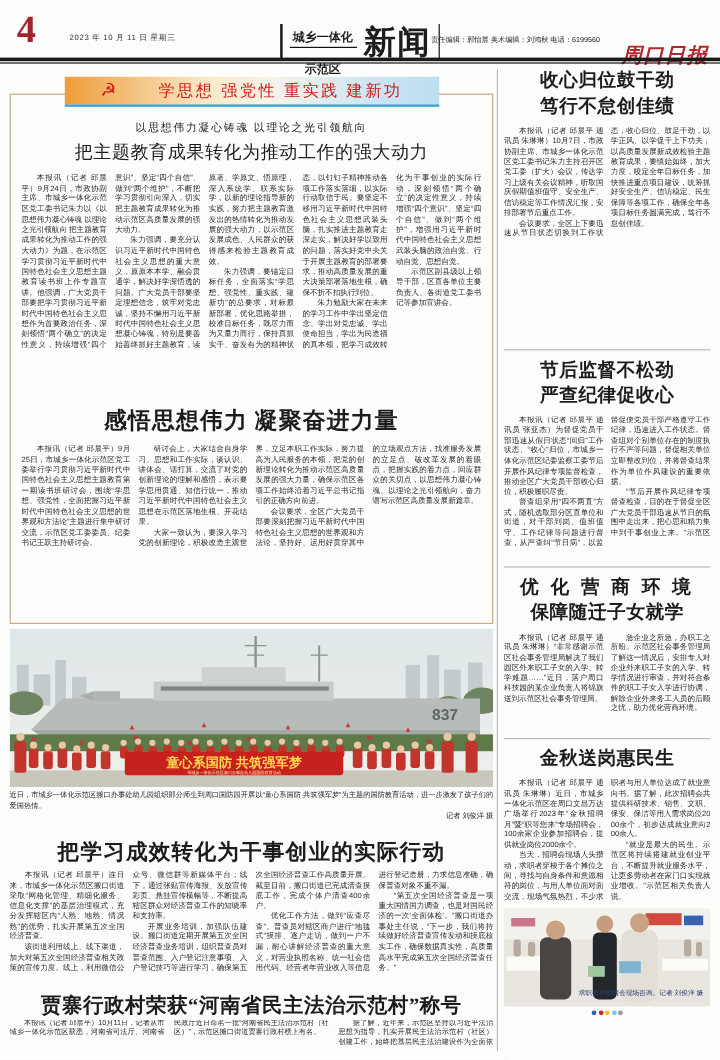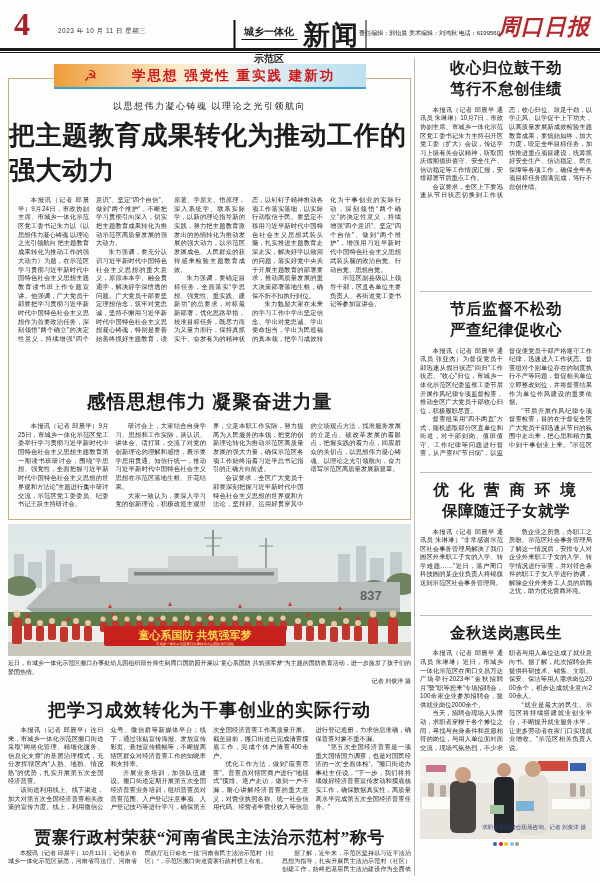--- a/index.html
+++ b/index.html
@@ -10,36 +10,36 @@
   .hdr { position:absolute; top:0; left:0; width:600px; height:50px; }
   .pagenum { position:absolute; left:14px; top:6px; font-size:32px; font-weight:bold; color:#a6212b; font-family:"Liberation Serif",serif; }
   .dateline { position:absolute; left:58px; top:27px; font-size:6.5px; color:#333; letter-spacing:.5px; }
   .masthead-c { position:absolute; left:50%; top:6px; transform:translateX(-50%); display:flex; align-items:center; gap:6px; }
   .vbar { width:1.5px; height:30px; background:#111; }
   .sec-stack { text-align:center; font-weight:bold; line-height:1.15;margin-top:20px; }
   .sec-top { font-size:10px; border-bottom:1px solid #111; padding:0 3px 1px; }
   .sec-bot { font-size:10px; padding-top:13px; }
   .sec-word { font-size:27px; font-weight:bold; font-family:"Liberation Serif",serif; letter-spacing:1px; }
   .editors { position:absolute; right:100px; top:29px; font-size:6px; color:#222; }
-  .paperlogo { position:absolute; right:10px; top:12px; font-size:22px; font-weight:bold; font-style:italic; color:#b3262c; font-family:"Liberation Serif",serif; letter-spacing:1px; }
+  .paperlogo { position:absolute; right:10px; top:35px; font-size:17px; font-weight:bold; font-style:italic; color:#b3262c; font-family:"Liberation Serif",serif; letter-spacing:1px; }
   .rule-thick { position:absolute; top:48px; left:0; width:600px; height:2.5px; background:#1a1a1a; }
   .rule-thin  { position:absolute; top:52px; left:0; width:600px; height:.8px; background:#1a1a1a; }
 
   
   .vrule { position:absolute; left:414px; top:58px; width:1px; height:818px; background:#b9b9b9; }
 
   
   .leadbox { position:absolute; left:8px; top:78px; width:403px; height:442px; border:1px solid #c9ab85; background:#fdfdfb; }
   .slogan { position:absolute; left:50%; top:-15px; transform:translateX(-50%); width:312px; height:25px;
             background:linear-gradient(90deg,#ef9d3a 0%,#fbe9c8 38%,#f6f3e9 55%,#cfe7f2 80%,#bcdff0 100%);
             border-bottom:2px solid #3aa0cd; display:flex; align-items:center; justify-content:center; gap:7px; }
   .emblem { color:#cf1b1b; font-size:15px; line-height:1; }
-  .slogan-text { color:#ce1a1a; font-weight:bold; font-size:13.5px; letter-spacing:2px;margin-left:28px; }
+  .slogan-text { color:#ce1a1a; font-weight:normal; font-size:13.5px; letter-spacing:2px;margin-left:28px; }
   .kicker { margin-top:21px; text-align:center; font-size:9px; letter-spacing:1.5px; color:#222; }
-  .headline1 { margin-top:5px; font-size:26px; font-weight:bold; letter-spacing:.5px; font-family:"Liberation Serif",serif; }
+  .headline1 { margin-top:5px; text-align:center; font-size:15px; font-weight:normal; letter-spacing:.5px; font-family:"Liberation Serif",serif; }
   .bodycols { padding:0 9px; text-align:justify; font-size:6.3px; line-height:1.38; color:#262626; overflow:hidden; word-break:break-all; }
   .cols5 { margin-top:8px; column-count:5; column-gap:7px; height:184px; }
   .subhead { margin-top:9px; text-align:center; font-size:19px; font-weight:bold; letter-spacing:1px; font-family:"Liberation Serif",serif; }
   .cols4a { margin-top:7px; column-count:4; column-gap:7px; height:138px; }
   .para { text-indent:2em; margin:0; }
 
   
   .photo-main { position:absolute; left:8px; top:524px; width:403px; height:132px; overflow:hidden; }
   .caption-main { position:absolute; left:8px; top:659px; width:403px; font-size:6px; line-height:1.5; color:#222; text-align:justify; word-break:break-all; }
   .credit-main { text-align:right; }

